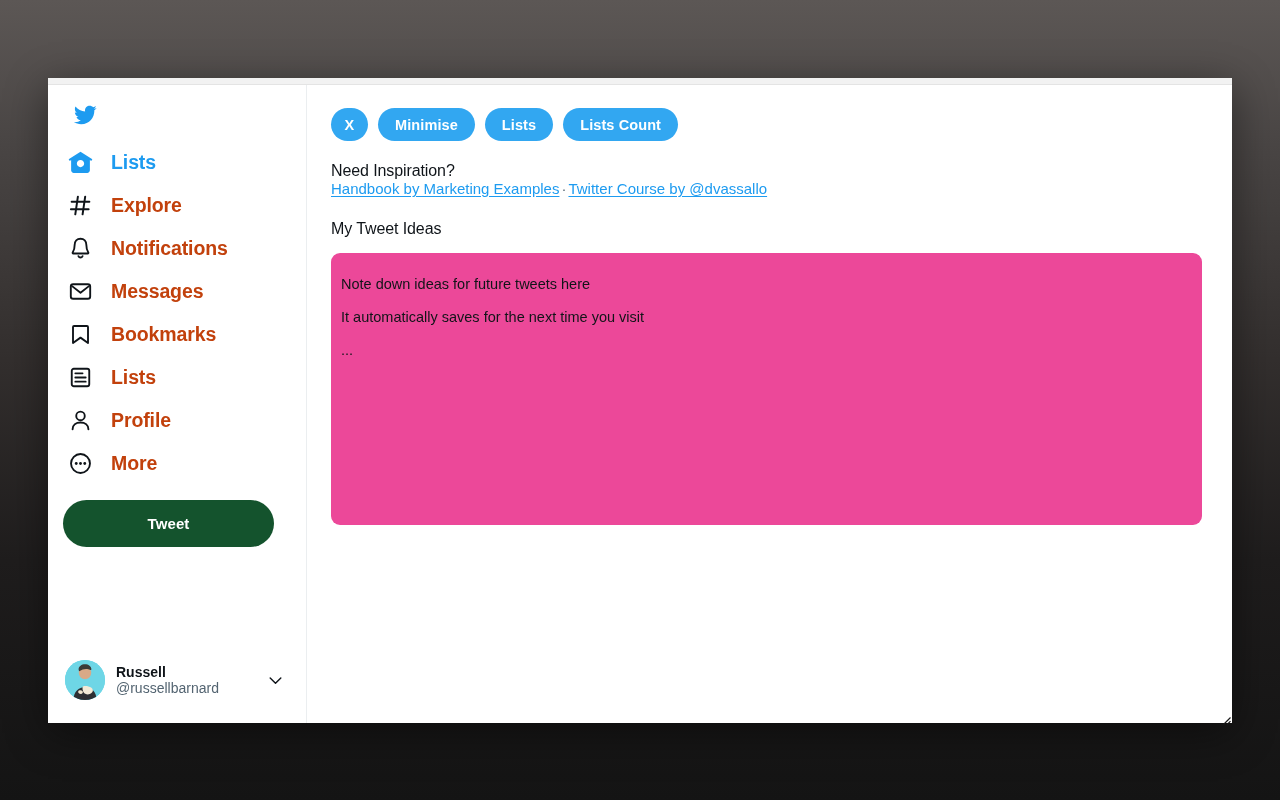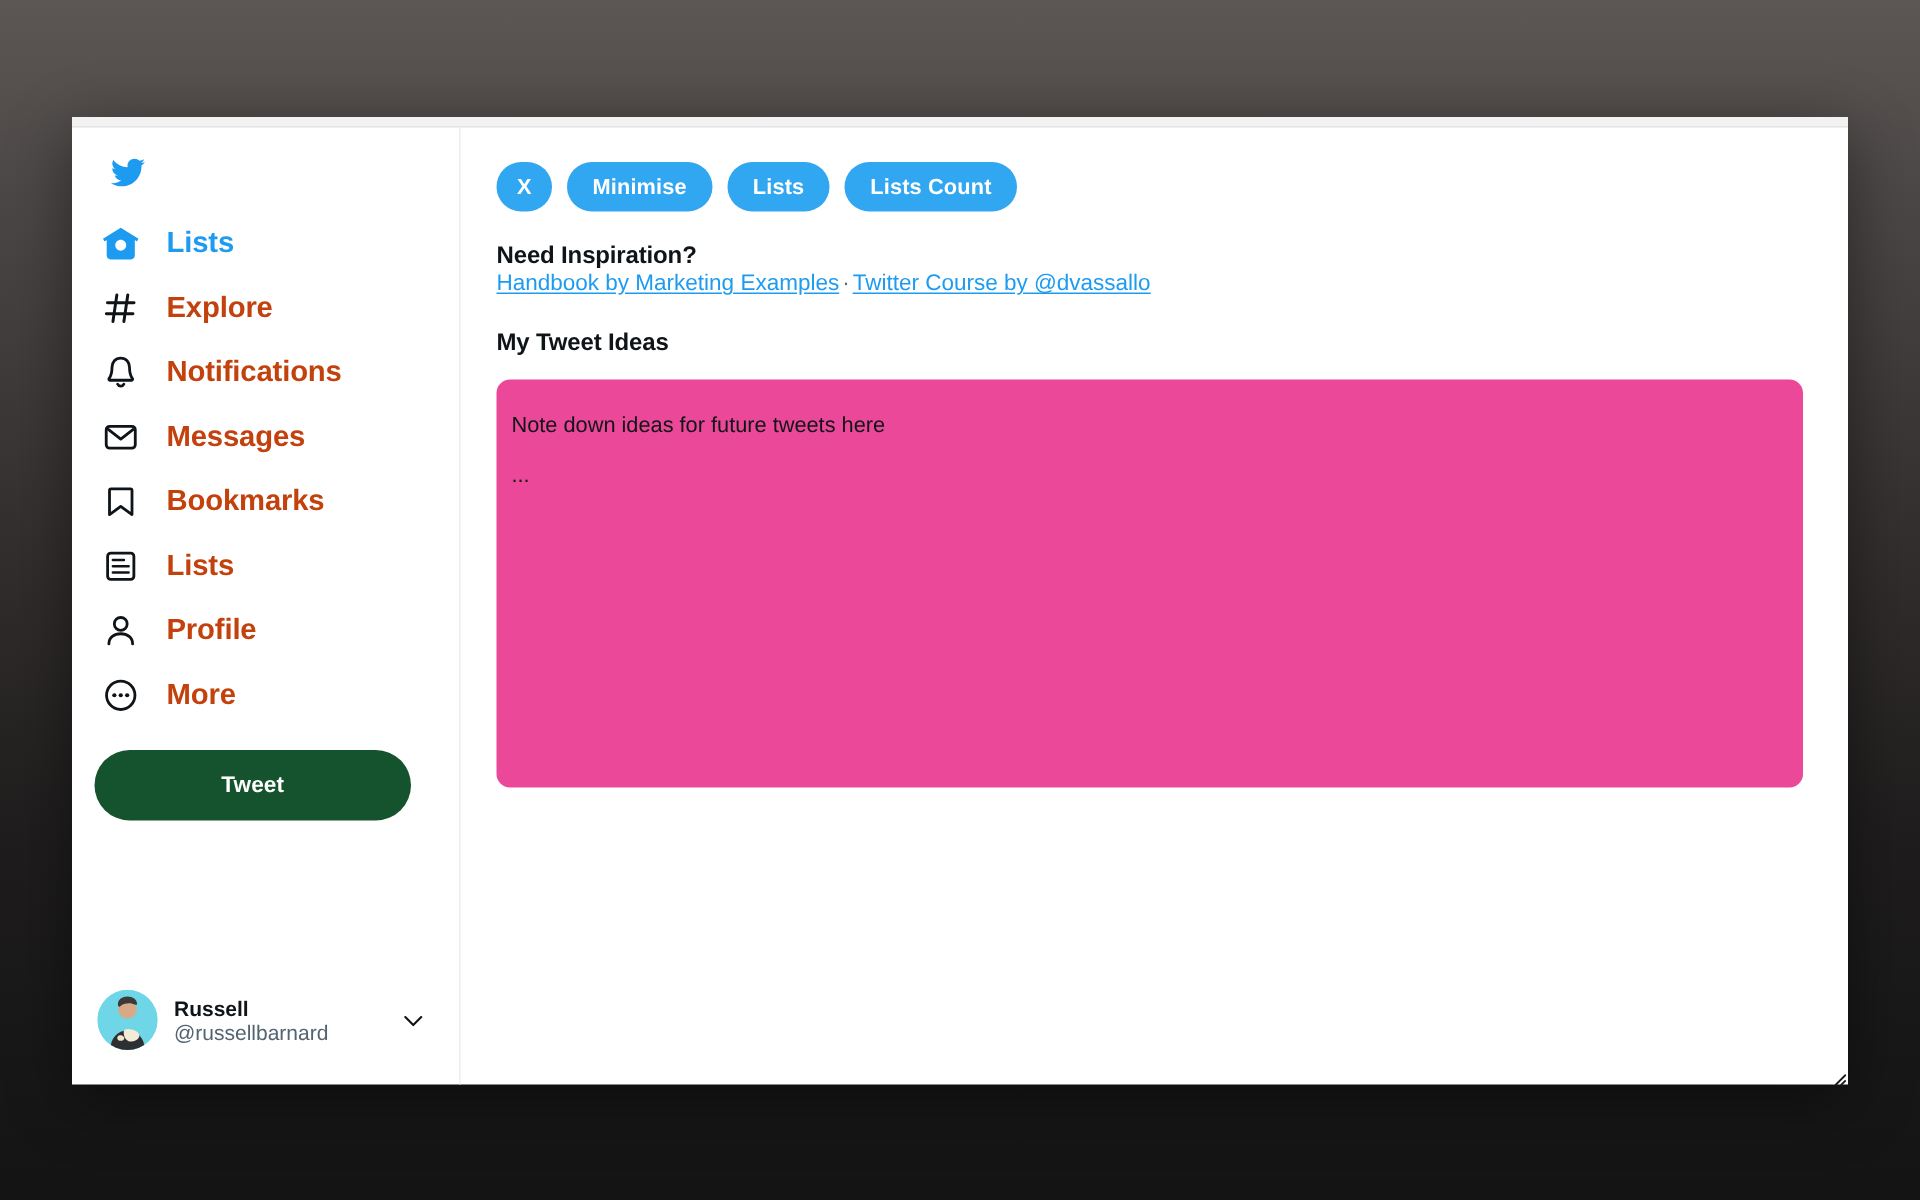--- a/index.html
+++ b/index.html
@@ -203,21 +203,21 @@
     font-weight: bold;
     cursor: pointer;
     white-space: nowrap;
     letter-spacing: 0.1px;
   }
 
   .pill-button.narrow { padding: 0 12px; min-width: 37px; }
 
   .section-heading {
     font-size: 16px;
-    font-weight: bold;
+    font-weight: normal;
     color: #0f1419;
     margin-top: 21px;
     letter-spacing: -0.1px;
   }
 
   #inspiration-links {
     font-size: 15px;
     color: #0f1419;
   }
 
@@ -406,21 +406,21 @@
         </div>
 
         <div class="section-heading">Need Inspiration?</div>
 
         <div id="inspiration-links">
           <a href="#">Handbook by Marketing Examples</a><span class="link-sep">·</span><a href="#">Twitter Course by @dvassallo</a>
         </div>
 
         <div class="section-heading" id="ideas-heading">My Tweet Ideas</div>
 
-        <div id="ideas-textarea" contenteditable="true" spellcheck="false" style=""><div>Note down ideas for future tweets here</div><div>...</div></div>
+        <div id="ideas-textarea" contenteditable="true" spellcheck="false" style=""><div>Note down ideas for future tweets here</div><div>It automatically saves for the next time you visit</div><div>...</div></div>
 
       </div>
 
       <div id="resize-grip">
         <svg width="11" height="11" viewBox="0 0 11 11" aria-hidden="true">
           <path stroke="#1a1a1a" stroke-width="1.2" d="M10.5 3.5L3.5 10.5M10.5 7.2L7.2 10.5"></path>
         </svg>
       </div>
 
     </div>

